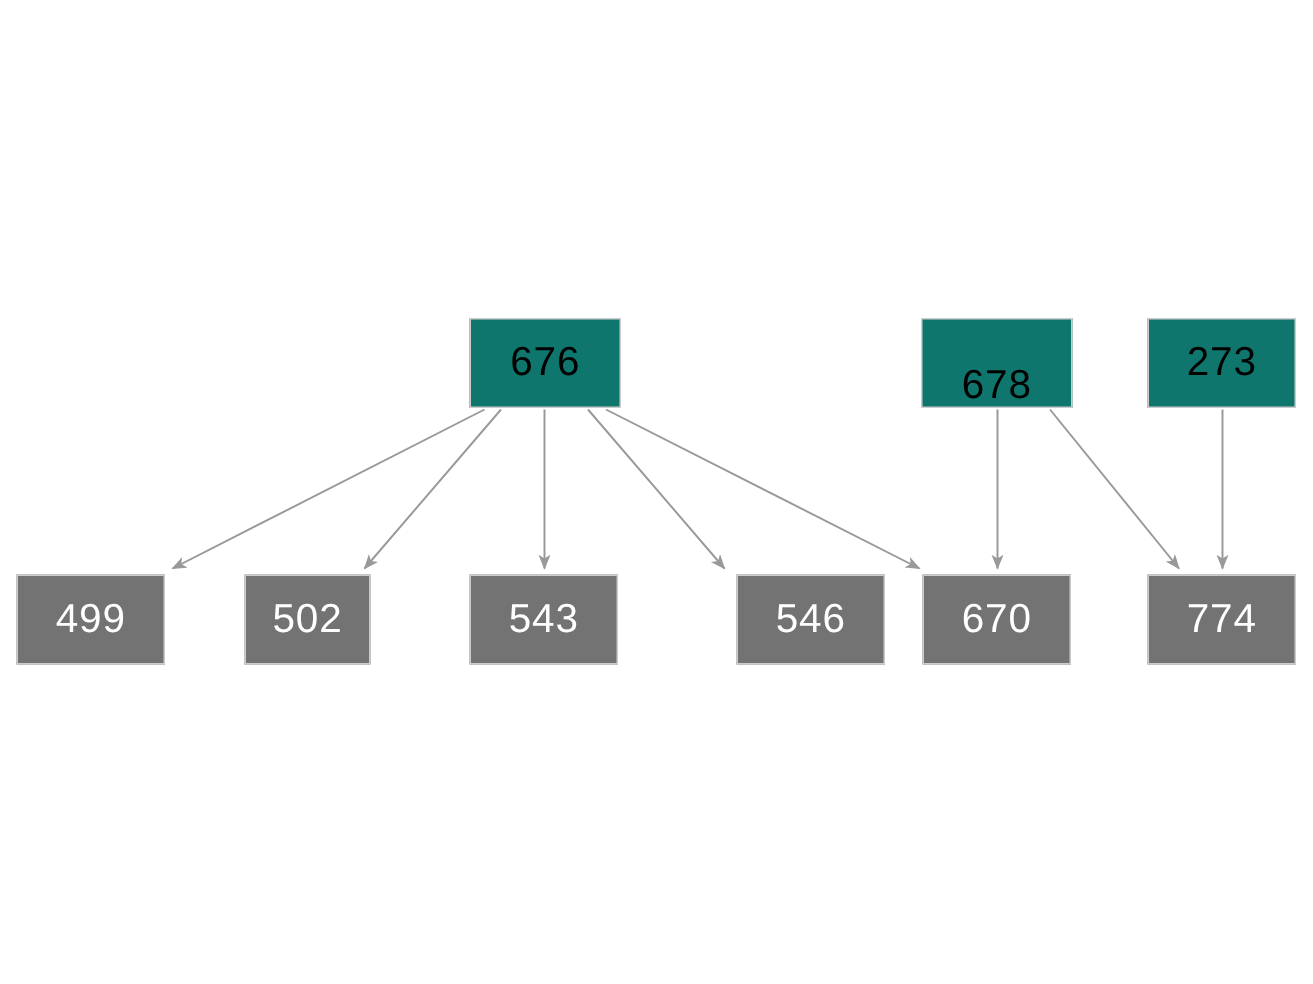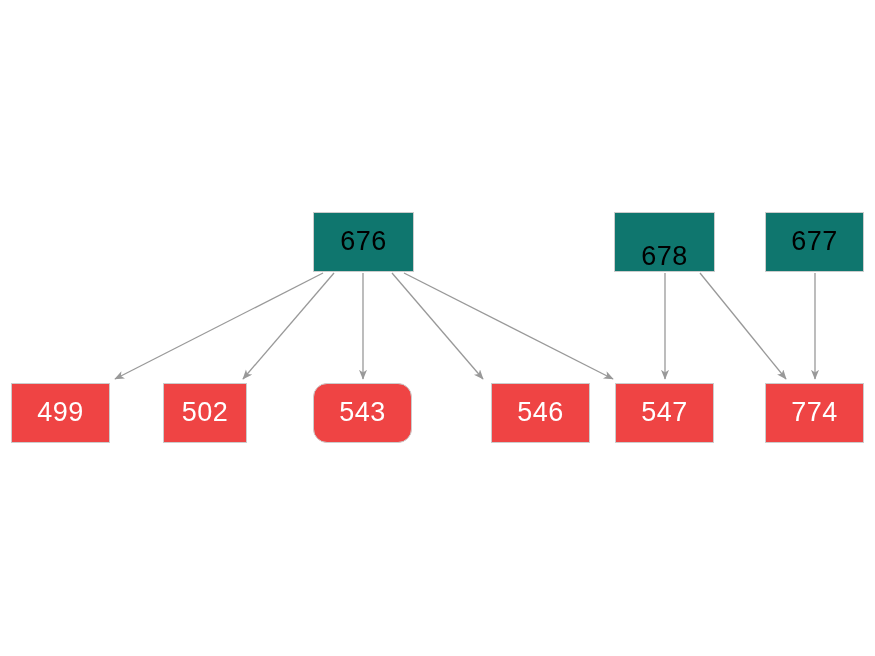--- a/index.html
+++ b/index.html
@@ -36,21 +36,21 @@
     line-height: 1;
     letter-spacing: 0.5px;
     border: 1px solid #cccccc;
     user-select: none;
   }
   .node-source {
     background: #0f766e;
     color: #000000;
   }
   .node-target {
-    background: #ef4444;
+    background: #737373;
     color: #ffffff;
   }
   .node-label {
     display: block;
     transform: translateY(-1px);
   }
 </style>
 </head>
 <body>
 
@@ -75,35 +75,35 @@
   </svg>
 
   <div id="node-layer">
       <div class="node node-source" style="left: 313px; top: 212px; width: 101px; height: 60px;">
         <span class="node-label">676</span>
       </div>
       <div class="node node-source" style="left: 614px; top: 212px; width: 101px; height: 60px; align-items: flex-end;">
         <span class="node-label">678</span>
       </div>
       <div class="node node-source" style="left: 765px; top: 212px; width: 99px; height: 60px;">
-        <span class="node-label">677</span>
+        <span class="node-label">273</span>
       </div>
       <div class="node node-target" style="left: 11px; top: 383px; width: 99px; height: 60px;">
         <span class="node-label">499</span>
       </div>
       <div class="node node-target" style="left: 163px; top: 383px; width: 84px; height: 60px;">
         <span class="node-label">502</span>
       </div>
-      <div class="node node-target" style="left: 313px; top: 383px; width: 99px; height: 60px; border-radius: 14px;">
+      <div class="node node-target" style="left: 313px; top: 383px; width: 99px; height: 60px;">
         <span class="node-label">543</span>
       </div>
       <div class="node node-target" style="left: 464px; top: 383px; width: 99px; height: 60px; margin-left: 27px;">
         <span class="node-label">546</span>
       </div>
       <div class="node node-target" style="left: 615px; top: 383px; width: 99px; height: 60px;">
-        <span class="node-label">547</span>
+        <span class="node-label">670</span>
       </div>
       <div class="node node-target" style="left: 765px; top: 383px; width: 99px; height: 60px;">
         <span class="node-label">774</span>
       </div>
     </div>
 
 </div>
 
 </body></html>

